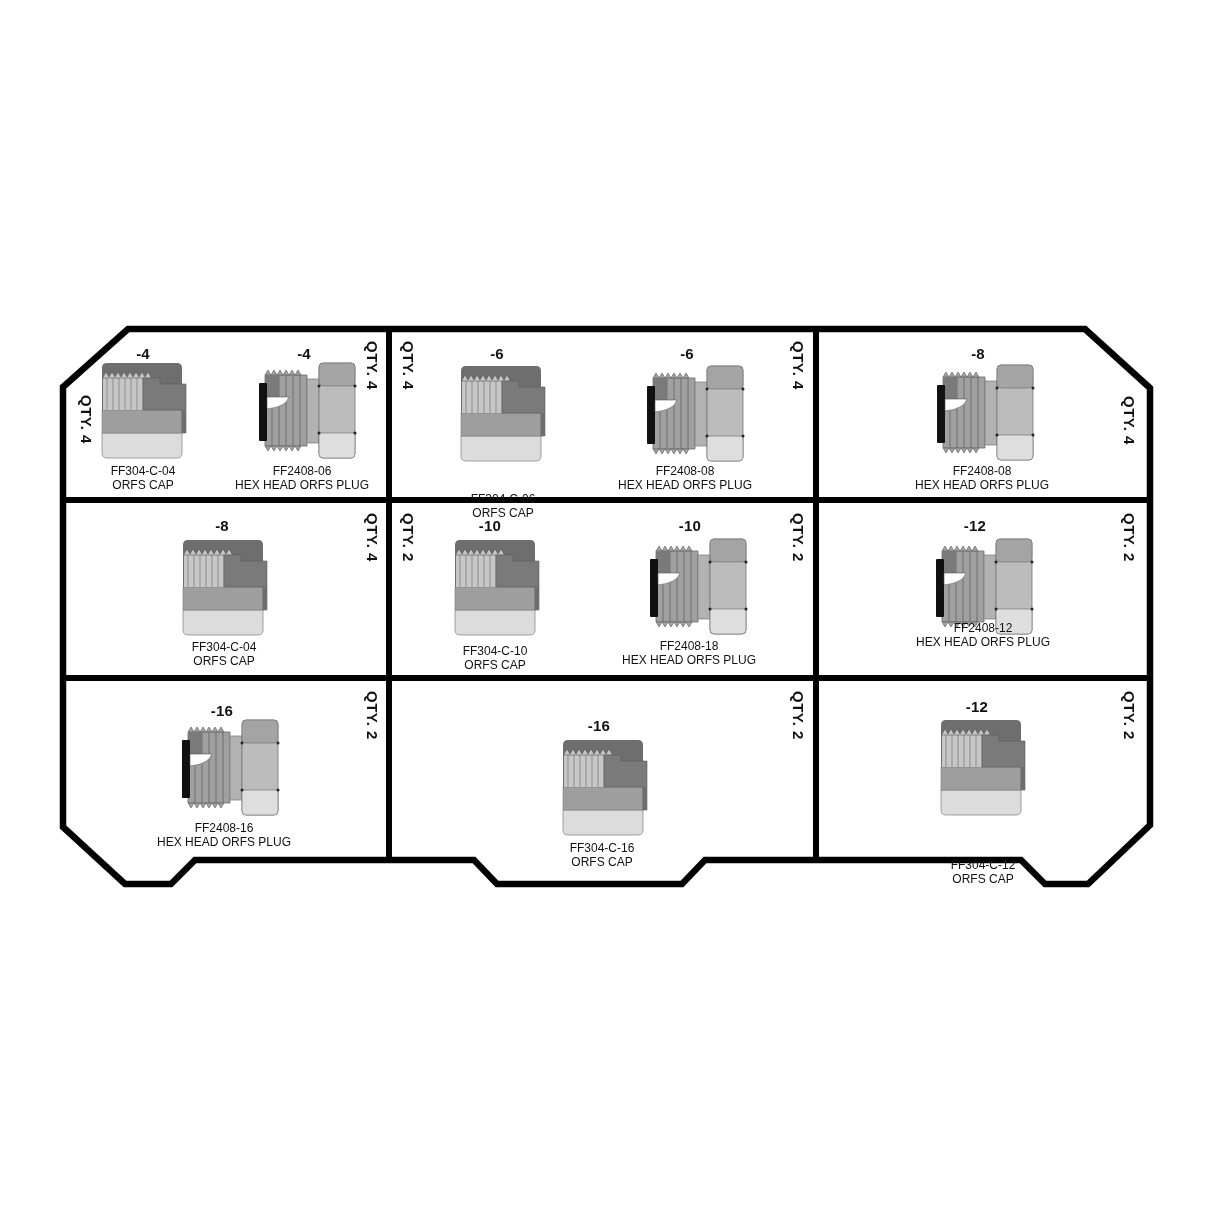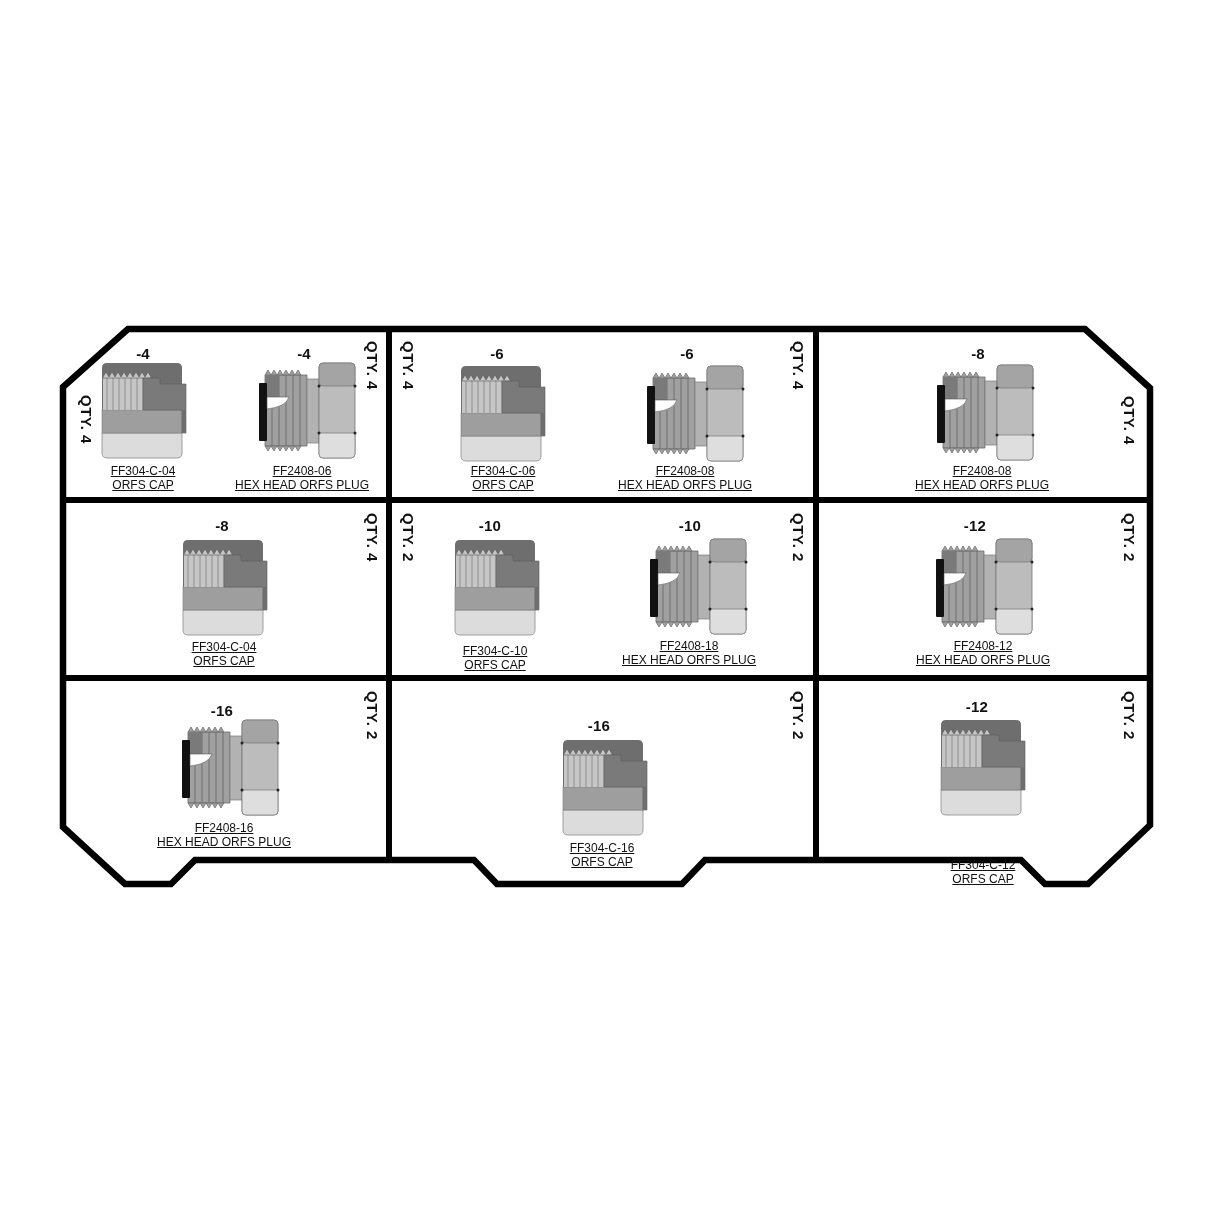--- a/index.html
+++ b/index.html
@@ -3,21 +3,21 @@
 <meta charset="utf-8">
 <style>
   html, body { margin: 0; padding: 0; background: #ffffff; }
   body { width: 1214px; height: 1214px; position: relative; overflow: hidden;
          font-family: "Liberation Sans", sans-serif; color: #111; }
   #outline { position: absolute; left: 0; top: 0; width: 1214px; height: 1214px; }
   .size-label { position: absolute; font-weight: bold; font-size: 15px; transform: translateX(-50%);
                 white-space: nowrap; letter-spacing: 0.2px; }
   .part-text { position: absolute; font-size: 12px; line-height: 14px; text-align: center;
                transform: translateX(-50%); white-space: nowrap; }
-  .part-text span { display: block; text-decoration: underline; }
+  .part-text span { display: block; }
   .qty { position: absolute; font-weight: bold; font-size: 15px; white-space: nowrap;
          transform-origin: 0 0; transform: rotate(90deg); letter-spacing: 0.5px; }
 </style>
 </head>
 <body>
 
 <svg id="outline" viewBox="0 0 1214 1214" xmlns="http://www.w3.org/2000/svg">
   <defs>
 
     <g id="cap">
@@ -109,21 +109,21 @@
     <span>FF2408-06</span>
     <span>HEX HEAD ORFS PLUG</span>
   </div>
   <div class="qty" style="left:95px;top:395px">QTY. 4</div>
   <div class="qty" style="left:381px;top:341px">QTY. 4</div>
 </div>
 
 <div>
   <div class="qty" style="left:417px;top:341px">QTY. 4</div>
   <div class="size-label" style="left:497px;top:345px">-6</div>
-  <div class="part-text" style="left:503px;top:464px">
+  <div class="part-text" style="left:503px;top:492px">
     <span>FF304-C-06</span>
     <span>ORFS CAP</span>
   </div>
   <div class="size-label" style="left:687px;top:345px">-6</div>
   <div class="part-text" style="left:685px;top:464px">
     <span>FF2408-08</span>
     <span>HEX HEAD ORFS PLUG</span>
   </div>
   <div class="qty" style="left:807px;top:341px">QTY. 4</div>
 </div>
@@ -156,21 +156,21 @@
   <div class="size-label" style="left:690px;top:517px">-10</div>
   <div class="part-text" style="left:689px;top:639px">
     <span>FF2408-18</span>
     <span>HEX HEAD ORFS PLUG</span>
   </div>
   <div class="qty" style="left:807px;top:513px">QTY. 2</div>
 </div>
 
 <div>
   <div class="size-label" style="left:975px;top:517px">-12</div>
-  <div class="part-text" style="left:983px;top:639px">
+  <div class="part-text" style="left:983px;top:621px">
     <span>FF2408-12</span>
     <span>HEX HEAD ORFS PLUG</span>
   </div>
   <div class="qty" style="left:1138px;top:513px">QTY. 2</div>
 </div>
 
 <div>
   <div class="size-label" style="left:222px;top:702px">-16</div>
   <div class="part-text" style="left:224px;top:821px">
     <span>FF2408-16</span>

